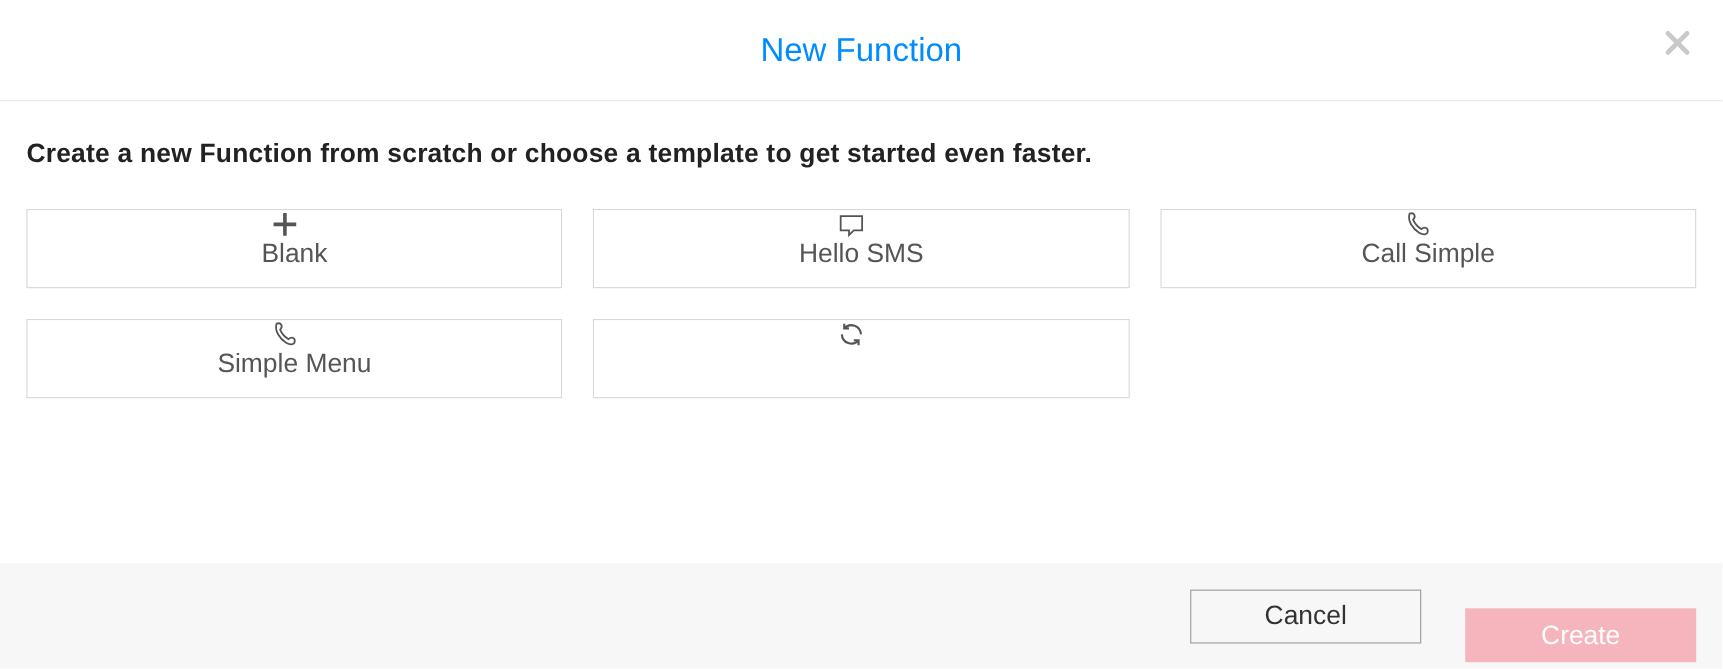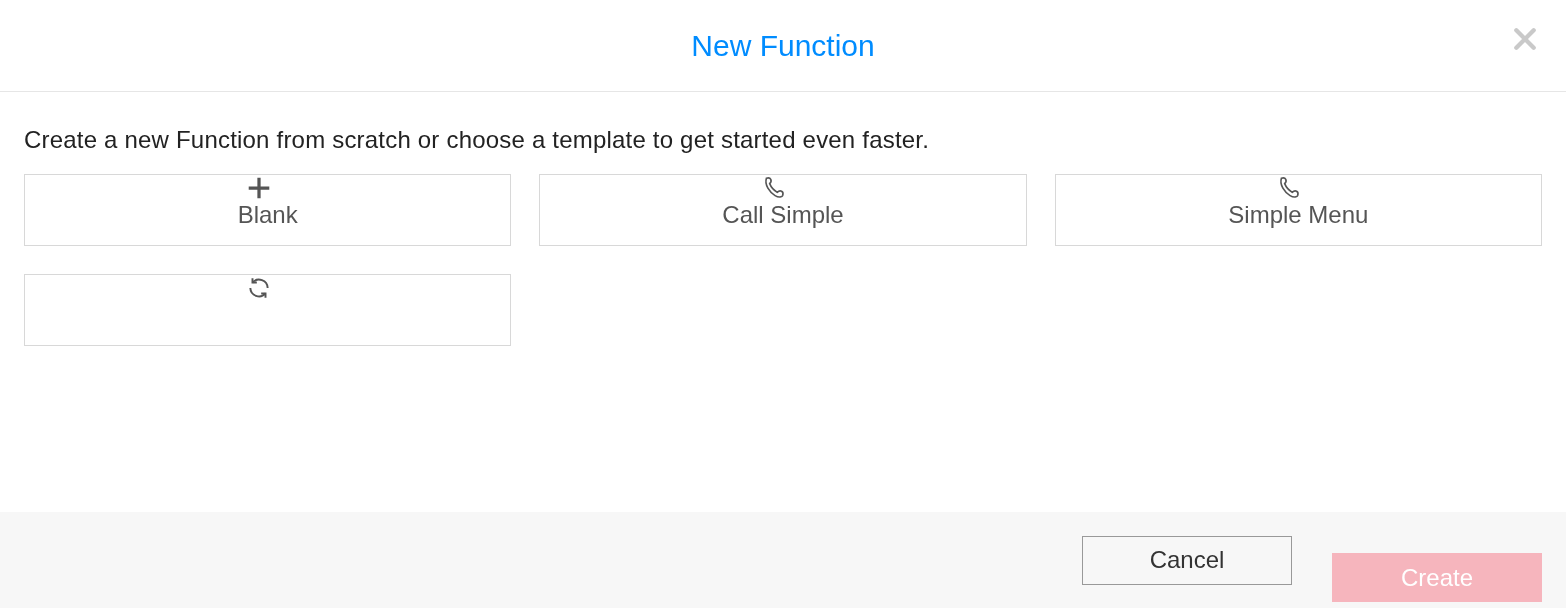--- a/index.html
+++ b/index.html
@@ -44,22 +44,22 @@
       width: 26px;
       height: 26px;
     }
     .modal-body {
       flex: 1;
       padding: 34px 24px 24px 24px;
     }
     .description {
       font-size: 24px;
       color: #222;
-      font-weight: 400;
-      margin-bottom: 20px;
+      font-weight: 700;
+      margin-bottom: 36px;
       letter-spacing: 0.2px;
     }
     .template-grid {
       display: grid;
       grid-template-columns: repeat(3, 1fr);
       gap: 28px;
     }
     .template-card {
       display: flex;
       align-items: center;
@@ -142,20 +142,28 @@
     <div class="template-card">
       <span class="icon-slot">
         <svg viewBox="0 0 24 24">
             <path d="M12 4 L12 20 M4 12 L20 12" stroke-width="3" stroke-linecap="square"></path>
           </svg>
       </span>
       <span class="template-label">Blank</span>
     </div>
 
 
+    <div class="template-card">
+      <span class="icon-slot">
+        <svg viewBox="0 0 24 24">
+            <path d="M3 5 H21 V17 H14 L10 21 L10 17 H3 Z" stroke-width="1.5"></path>
+          </svg>
+      </span>
+      <span class="template-label">Hello SMS</span>
+    </div>
 
     <div class="template-card">
       <span class="icon-slot">
         <svg viewBox="0 0 24 24">
             <path d="M5 3 C5 3 8 2 9 4 C10 6 8 8 8 8 C8 8 10 13 15 16 C15 16 17 14 19 15 C21 16 20 19 20 19 C20 19 18 22 13 19 C8 16 3 9 5 3 Z" stroke-width="1.5"></path>
           </svg>
       </span>
       <span class="template-label">Call Simple</span>
     </div>
 

